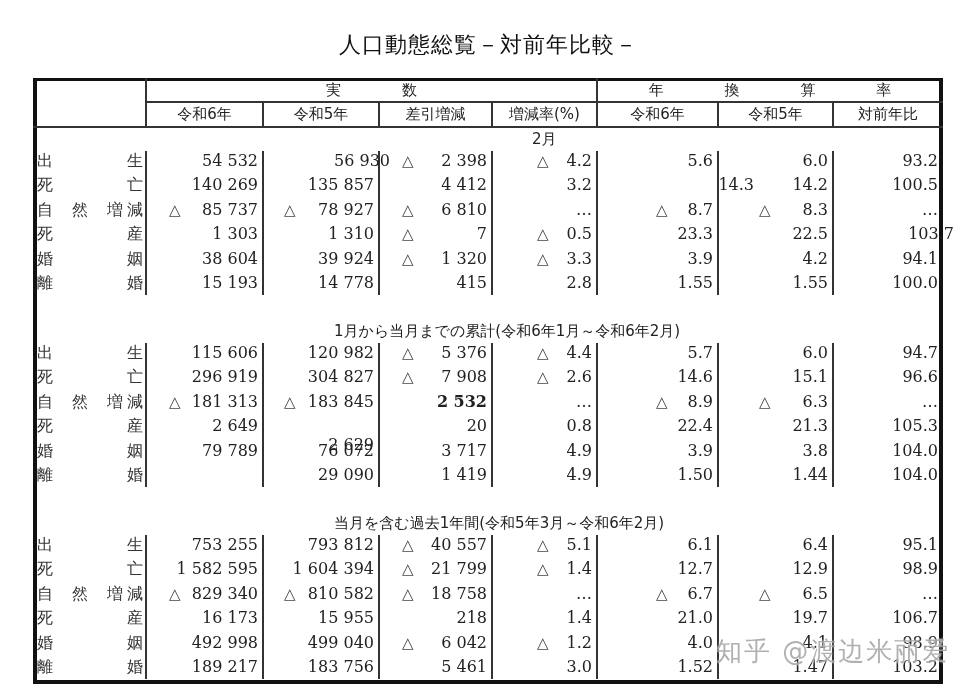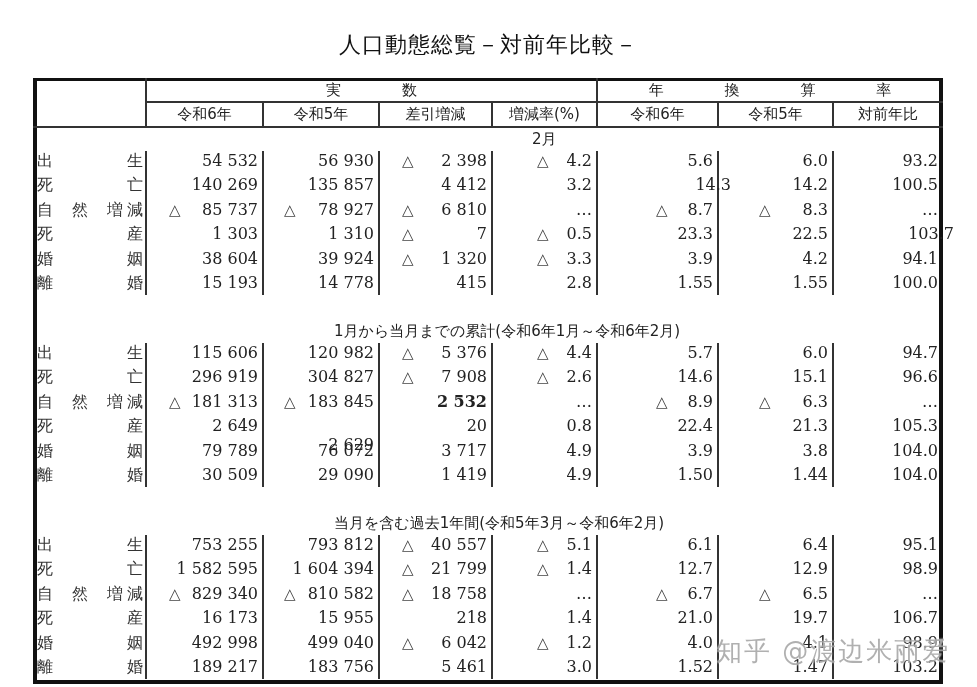--- a/index.html
+++ b/index.html
@@ -68,21 +68,21 @@
     <div class="vline" style="left: 717px; top: 151px; height: 144.4px;"></div>
     <div class="vline" style="left: 832px; top: 151px; height: 144.4px;"></div>
     <div class="row" style="top: 149px;">
       <div class="lbl">
         <span class="c" style="left: 0px;">出</span>
         <span class="c" style="left: 90px;">生</span>
       </div>
       <div class="cell" style="left: 110px; width: 115px;">
         <span class="v">54 532</span>
       </div>
-      <div class="cell" style="left: 227px; width: 114px;">
+      <div class="cell" style="left: 227px; width: 114px; padding-left: 16px;">
         <span class="v">56 930</span>
       </div>
       <div class="cell" style="left: 343px; width: 111px;">
         <span class="tri" style="left: 22px;">△</span>
         <span class="v">2 398</span>
       </div>
       <div class="cell" style="left: 456px; width: 103px;">
         <span class="tri" style="left: 44px;">△</span>
         <span class="v">4.2</span>
       </div>
@@ -106,21 +106,21 @@
       </div>
       <div class="cell" style="left: 227px; width: 114px;">
         <span class="v">135 857</span>
       </div>
       <div class="cell" style="left: 343px; width: 111px;">
         <span class="v">4 412</span>
       </div>
       <div class="cell" style="left: 456px; width: 103px;">
         <span class="v">3.2</span>
       </div>
-      <div class="cell" style="left: 556px; width: 142px;">
+      <div class="cell" style="left: 579px; width: 142px;">
         <span class="v">14.3</span>
       </div>
       <div class="cell" style="left: 682px; width: 113px;">
         <span class="v">14.2</span>
       </div>
       <div class="cell" style="left: 797px; width: 108px;">
         <span class="v">100.5</span>
       </div>
     </div>
     <div class="row" style="top: 197.8px;">
@@ -393,23 +393,20 @@
       </div>
       <div class="cell" style="left: 797px; width: 108px;">
         <span class="v">104.0</span>
       </div>
     </div>
     <div class="row" style="top: 463px;">
       <div class="lbl">
         <span class="c" style="left: 0px;">離</span>
         <span class="c" style="left: 90px;">婚</span>
       </div>
-      <div class="cell" style="left: 110px; width: 115px;">
-        <span class="v">30 509</span>
-      </div>
       <div class="cell" style="left: 227px; width: 114px;">
         <span class="v">29 090</span>
       </div>
       <div class="cell" style="left: 343px; width: 111px;">
         <span class="v">1 419</span>
       </div>
       <div class="cell" style="left: 456px; width: 103px;">
         <span class="v">4.9</span>
       </div>
       <div class="cell" style="left: 561px; width: 119px;">

